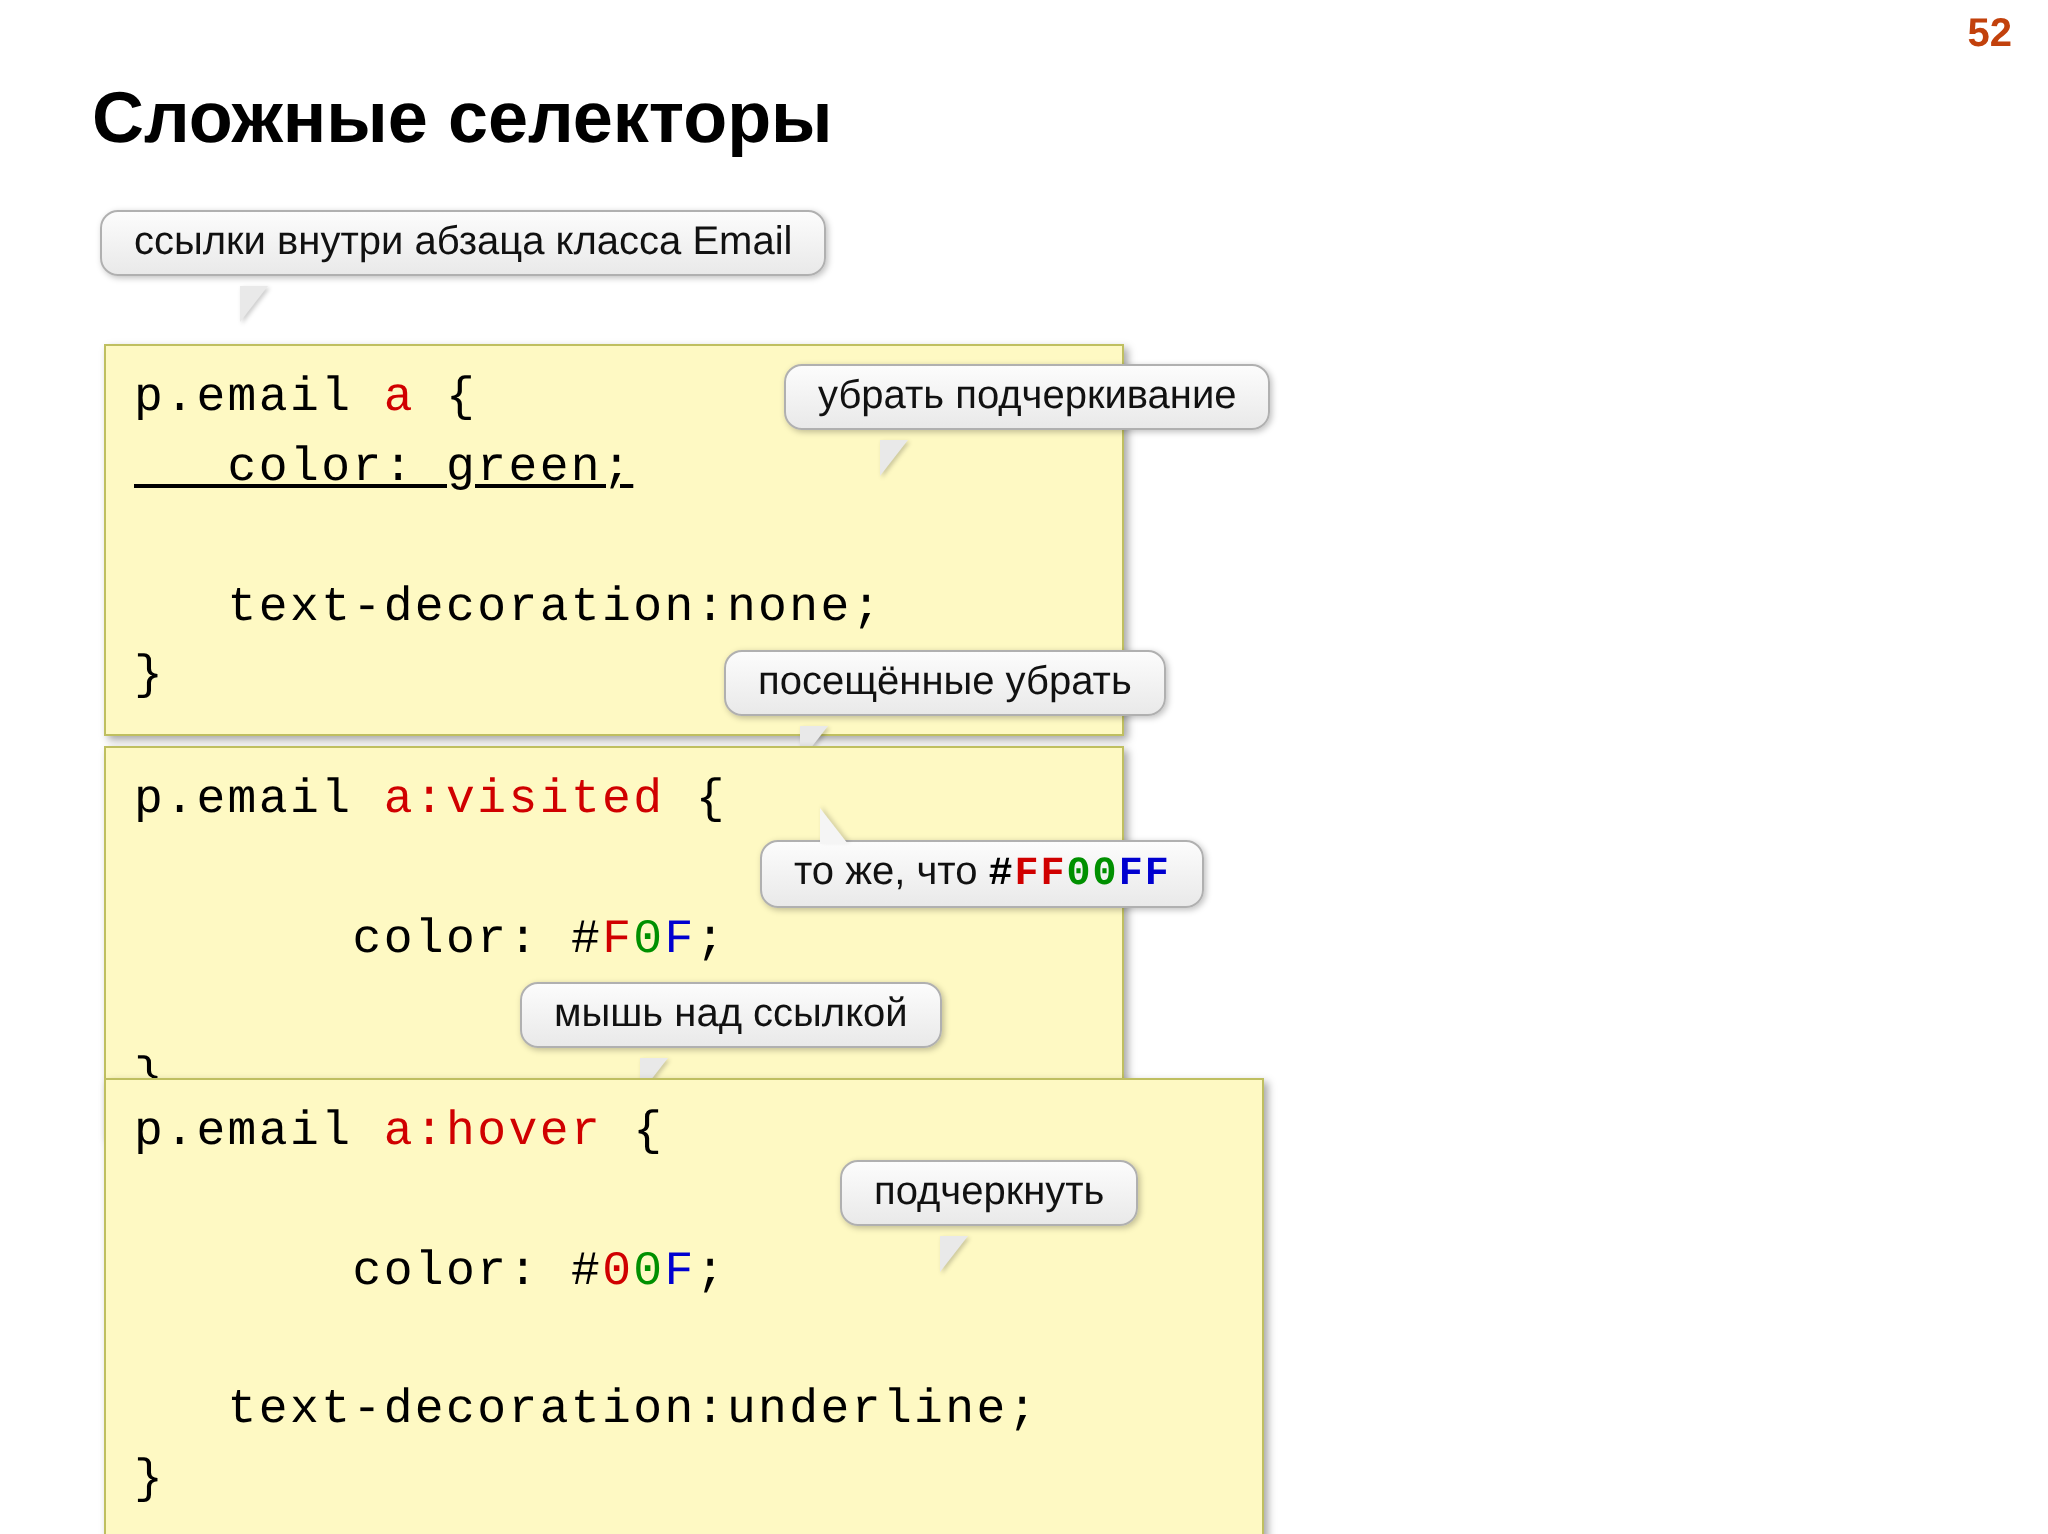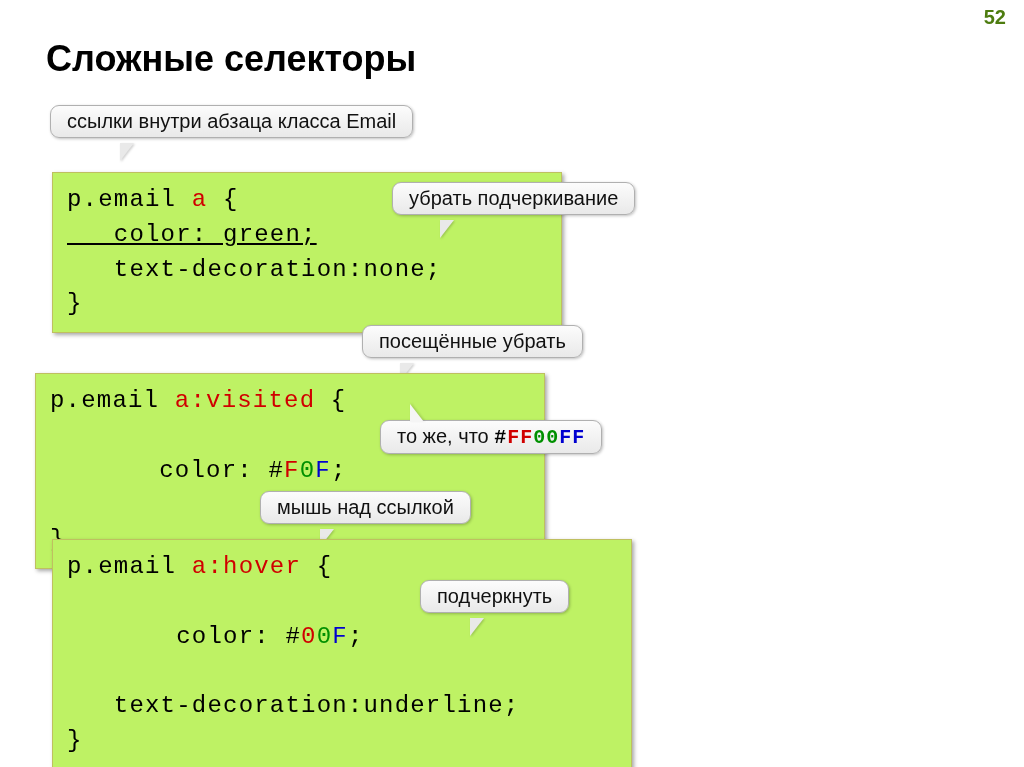--- a/index.html
+++ b/index.html
@@ -12,21 +12,21 @@
     font-family: Arial, Helvetica, sans-serif;
     position: relative;
     overflow: hidden;
   }
   .page-number {
     position: absolute;
     top: 6px;
     right: 18px;
     font-size: 20px;
     font-weight: bold;
-    color: #4d7c0f;
+    color: #c2410c;
   }
   .title {
     position: absolute;
     top: 38px;
     left: 46px;
     font-size: 36px;
     font-weight: bold;
     color: #000;
   }
   .callout {
@@ -50,21 +50,21 @@
     border-right: 14px solid transparent;
     filter: drop-shadow(1px 1px 1px rgba(0,0,0,0.2));
   }
   .tail-up {
     border-bottom: 18px solid #f5f5f5;
     border-right: 14px solid transparent;
     filter: drop-shadow(1px -1px 1px rgba(0,0,0,0.15));
   }
   .codebox {
     position: absolute;
-    background: #bef264;
+    background: #fef9c3;
     border: 1px solid #bfbf60;
     box-shadow: 2px 2px 4px rgba(0,0,0,0.35);
     font-family: "Courier New", monospace;
     font-size: 24px;
     line-height: 1.45;
     padding: 10px 14px;
     letter-spacing: 1.2px;
   }
   .c-black { color: #000; }
   .c-red   { color: #d00000; }
@@ -79,31 +79,31 @@
 <div class="title">Сложные селекторы</div>
 
 <div class="callout" style="top:105px; left:50px;">ссылки внутри абзаца класса Email</div>
 <div class="tail tail-down" style="top:143px; left:120px;"></div>
 
 <div class="codebox" style="top:172px; left:52px; width:510px;">
   <div>
     <span class="c-black">p.email </span><span class="c-red">a</span><span class="c-black"> {</span>
   </div>
   <div class="c-black" style="white-space:pre;text-decoration:underline;">   color: green;</div>
-  <div class="c-black" style="white-space:pre;">   text-decoration:none;</div>
+  <div class="c-black" style="white-space:pre;margin-top:35px;">   text-decoration:none;</div>
   <div class="c-black">}</div>
 </div>
 
 <div class="callout" style="top:182px; left:392px;">убрать подчеркивание</div>
 <div class="tail tail-down" style="top:220px; left:440px;"></div>
 
 <div class="callout" style="top:325px; left:362px;">посещённые убрать</div>
 <div class="tail tail-down" style="top:363px; left:400px;"></div>
 
-<div class="codebox" style="top:373px; left:35px; width:510px;">
+<div class="codebox" style="top:373px; left:52px; width:510px;">
   <div>
     <span class="c-black">p.email </span><span class="c-red">a:visited</span><span class="c-black"> {</span>
   </div>
   <div style="white-space:pre;">
     <span class="c-black">   color: </span><span class="c-black">#</span><span class="c-red">F</span><span class="c-green">0</span><span class="c-blue">F</span><span class="c-black">;</span>
   </div>
   <div class="c-black">}</div>
 </div>
 
 <div class="callout" style="top:420px; left:380px;">

